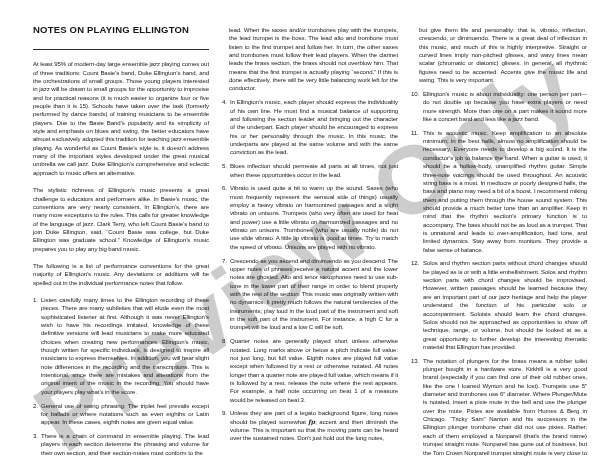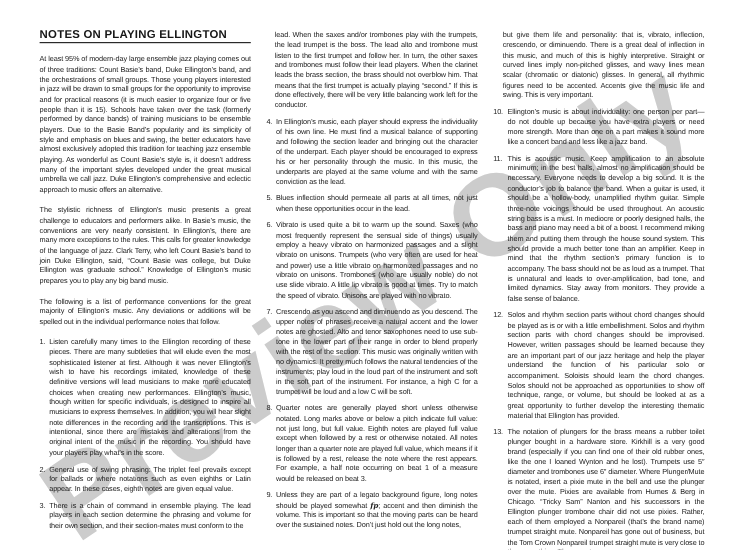--- a/index.html
+++ b/index.html
@@ -41,21 +41,21 @@
     letter-spacing: -0.1px;
     color: #222222;
     text-align: justify;
   }
   .title {
     font-size: 9.5px;
     font-weight: bold;
     letter-spacing: 0.2px;
     color: #161616;
     border-bottom: 1.5px solid #2a2a2a;
-    padding-bottom: 1px;
+    padding-bottom: 15px;
     margin: 0 0 10px 0;
     text-align: left;
     white-space: nowrap;
   }
   .para { margin: 0 0 5.5px 0; }
   .para.gap { margin-bottom: 9px; }
   .cont2 { padding-left: 7px; }
   .cont3 { padding-left: 8px; }
   .item { display: flex; margin: 0 0 5.5px 0; }
   .item .num { flex: none; width: 8px; text-align: left; }

